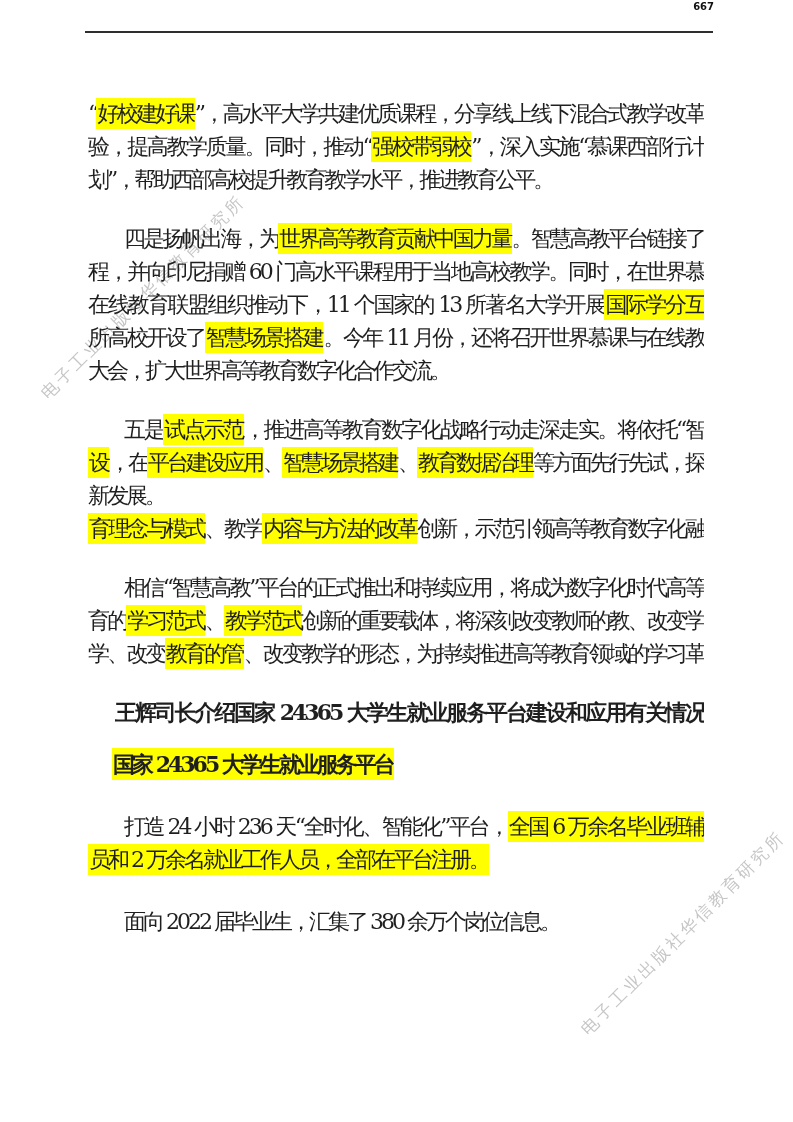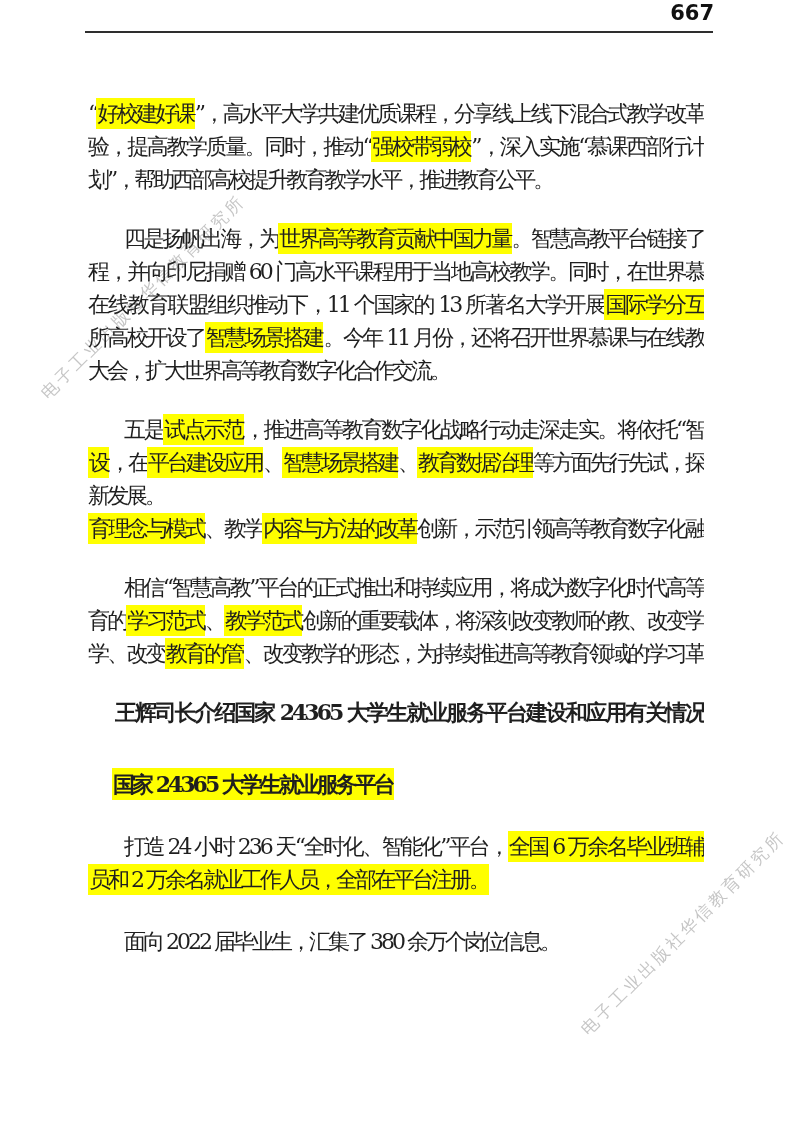--- a/index.html
+++ b/index.html
@@ -5,41 +5,41 @@
   html,body{margin:0;padding:0;}
   body{
     width:793px;height:1122px;position:relative;overflow:hidden;
     background:#ffffff;
     font-family:"DejaVu Serif","Liberation Serif",serif;
     color:#1f1f1f;
   }
   .page-number{
     position:absolute;top:1px;right:79px;
     font-family:"DejaVu Sans","Liberation Sans",sans-serif;
-    font-weight:bold;font-size:21px;color:#111;
+    font-weight:bold;font-size:10px;color:#111;
   }
   .header-rule{
     position:absolute;top:31px;left:85px;width:628px;height:2px;
     background:#2e2e2e;
   }
   .watermark{
     position:absolute;white-space:nowrap;
     font-family:"Liberation Sans","DejaVu Sans",sans-serif;
     font-size:17px;letter-spacing:3px;color:#b0b0b0;opacity:.72;
     transform:translate(-50%,-50%) rotate(-45deg);
     z-index:0;pointer-events:none;
   }
   .wm1{left:143px;top:297px;}
   .wm2{left:683px;top:933px;}
   .doc-body{
     position:absolute;left:88px;top:97px;width:616px;z-index:1;
   }
   .block{margin:0;}
   .block + .block{margin-top:26px;}
-  .block.kind-heading2{margin-top:39px;padding-left:24px;}
+  .block.kind-heading2{margin-top:19px;padding-left:24px;}
   .kind-heading2 ~ .block{margin-top:29px;}
   .kind-heading1,.kind-heading2{font-weight:bold;}
   .line{
     font-size:22px;line-height:33px;height:33px;overflow:hidden;
     letter-spacing:-3px;
     text-align:justify;text-align-last:justify;
     -moz-text-align-last:justify;
     text-justify:inter-character;
   }
   .line.last{text-align-last:left;-moz-text-align-last:left;}

